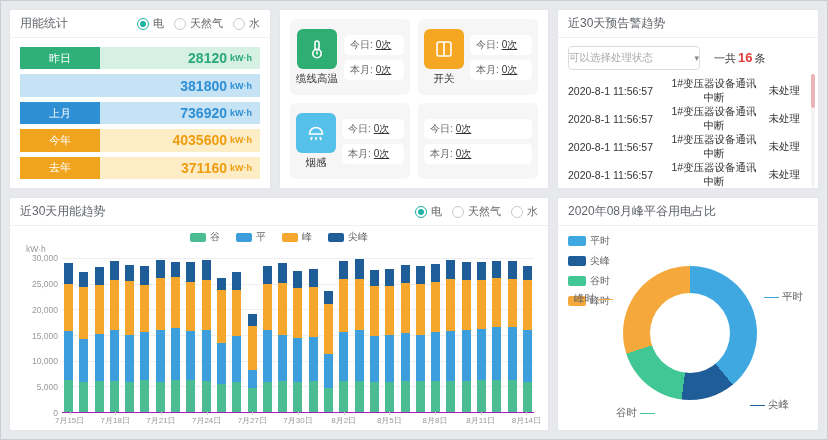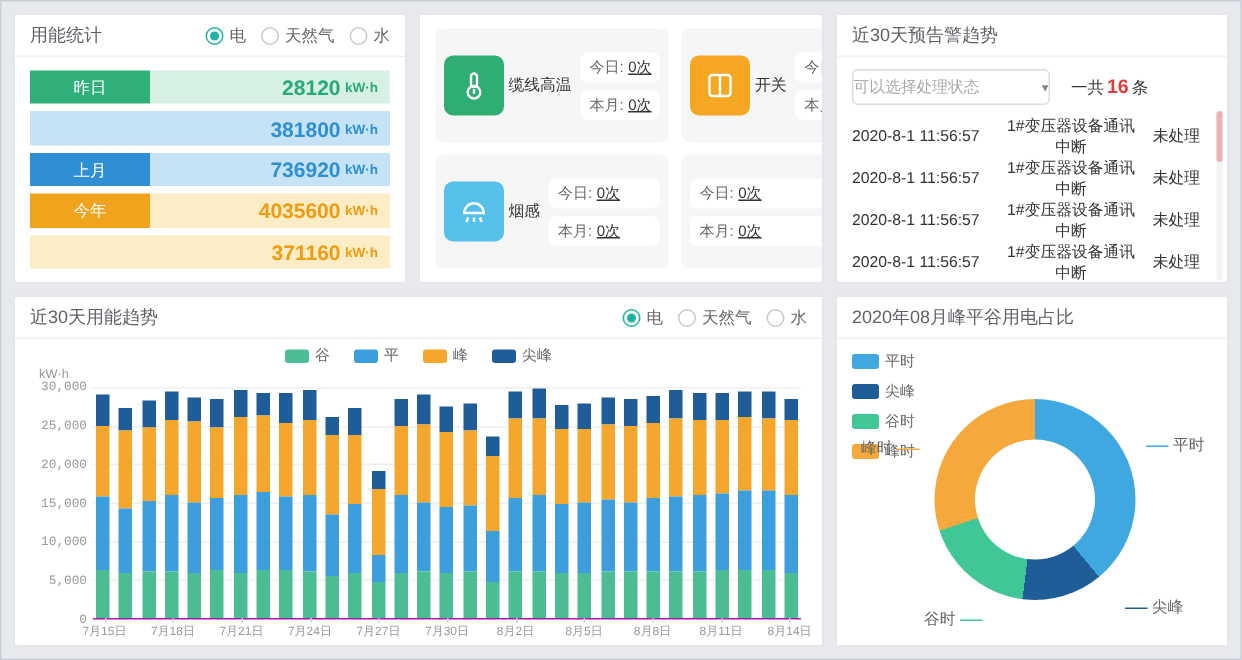--- a/index.html
+++ b/index.html
@@ -32,21 +32,21 @@
   .energy-body { flex:1; padding:9px 10px; display:flex; flex-direction:column; gap:5px; }
   .energy-row { display:flex; height:25px; flex:1; }
   .energy-label { width:80px; flex:0 0 80px; color:#fff; font-size:11px; display:flex; align-items:center; justify-content:center; }
   .energy-value { flex:1; display:flex; align-items:center; justify-content:flex-end; padding-right:8px; gap:3px; }
   .energy-num { font-size:14px; font-weight:bold; }
   .energy-unit { font-size:9px; font-weight:bold; }
   
   .panel-alarms { width:270px; flex:0 0 270px; }
   .tiles-body { flex:1; padding:9px 10px; display:grid; grid-template-columns:1fr 1fr; grid-template-rows:1fr 1fr; gap:8px; }
   .tile { background:#f6f6f6; border-radius:6px; padding:7px 6px; display:flex; align-items:center; gap:6px; }
-  .tile-left { display:flex; align-items:center; gap:3px; flex:0 0 auto; }
+  .tile-left { display:flex; flex-direction:column; align-items:center; gap:3px; flex:0 0 auto; }
   .tile-icon { width:40px; height:40px; border-radius:6px; display:flex; align-items:center; justify-content:center; }
   .tile-name { font-size:10.5px; color:#333; white-space:nowrap; }
   .tile-right { display:flex; flex-direction:column; gap:5px; flex:1; min-width:0; }
   .tile-pill { background:#fff; border-radius:5px; padding:3px 6px; font-size:10px; color:#666; display:flex; gap:3px; align-items:center; white-space:nowrap; }
   .tile-count { color:#333; text-decoration:underline; cursor:pointer; }
   
   .panel-list { flex:1; min-width:0; }
   .list-body { flex:1; padding:8px 10px 6px 10px; display:flex; flex-direction:column; position:relative; }
   .list-filter-row { display:flex; align-items:center; gap:14px; margin-bottom:7px; }
   .dropdown { width:132px; height:24px; border:1px solid #dcdcdc; border-radius:4px; background:#fff;
@@ -66,21 +66,21 @@
   .panel-bars { width:540px; flex:0 0 540px; }
   .bars-body { flex:1; display:flex; flex-direction:column; padding:3px 8px 2px 8px; min-height:0; }
   .bar-legend { display:flex; justify-content:center; gap:16px; align-items:center; height:16px; flex:0 0 16px; }
   .legend-item { display:flex; align-items:center; gap:4px; }
   .legend-chip { width:16px; height:9px; border-radius:2px; }
   .legend-text { font-size:10px; color:#666; }
   .chart-area { position:relative; flex:1; margin:0 2px 0 2px; }
   .y-axis-unit { position:absolute; left:6px; top:-1px; font-size:8.5px; color:#999; }
   .plot { position:absolute; left:42px; right:4px; top:13px; bottom:15px; border-bottom:1px solid #a21caf; }
   .gridline { position:absolute; left:0; right:0; height:1px; background:#eee; }
-  .y-tick { position:absolute; right:calc(100% - 38px); transform:translateY(-50%); font-size:8.5px; color:#999;font-family:Liberation Mono, monospace; }
+  .y-tick { position:absolute; right:calc(100% - 38px); transform:translateY(-50%); font-size:8.5px; color:#999; }
   .bars-flex { position:absolute; left:2px; right:2px; top:0; bottom:0; display:flex; justify-content:space-between; align-items:flex-end; }
   .bar { width:9px; height:100%; display:flex; flex-direction:column; justify-content:flex-end; }
   .bar-seg { width:100%; }
   .x-label { position:absolute; top:calc(100% + 3px); transform:translateX(-50%); font-size:8px; color:#999; white-space:nowrap; }
   .x-tick { position:absolute; top:100%; width:1px; height:3px; background:#ccc; }
   
   .panel-pie { flex:1; min-width:0; }
   .pie-body { flex:1; position:relative; }
   .pie-legend { position:absolute; left:10px; top:8px; display:flex; flex-direction:column; gap:6px; }
   .pie-legend .legend-chip { width:18px; height:10px; }
@@ -137,20 +137,21 @@
             </span>
         </div>
         <div class="energy-row">
           <span class="energy-label" style="background: rgb(240, 163, 29);">今年</span>
           <span class="energy-value" style="background: rgb(252, 237, 199); color: rgb(239, 156, 14);">
               <span class="energy-num">4035600</span>
               <span class="energy-unit">kW·h</span>
             </span>
         </div>
         <div class="energy-row">
+          <span class="energy-label" style="background: rgb(240, 163, 29);">去年</span>
           <span class="energy-value" style="background: rgb(252, 237, 199); color: rgb(239, 156, 14);">
               <span class="energy-num">371160</span>
               <span class="energy-unit">kW·h</span>
             </span>
         </div>
       </div>
     </div>
 
     <div class="panel panel-alarms">
       <div class="tiles-body">

